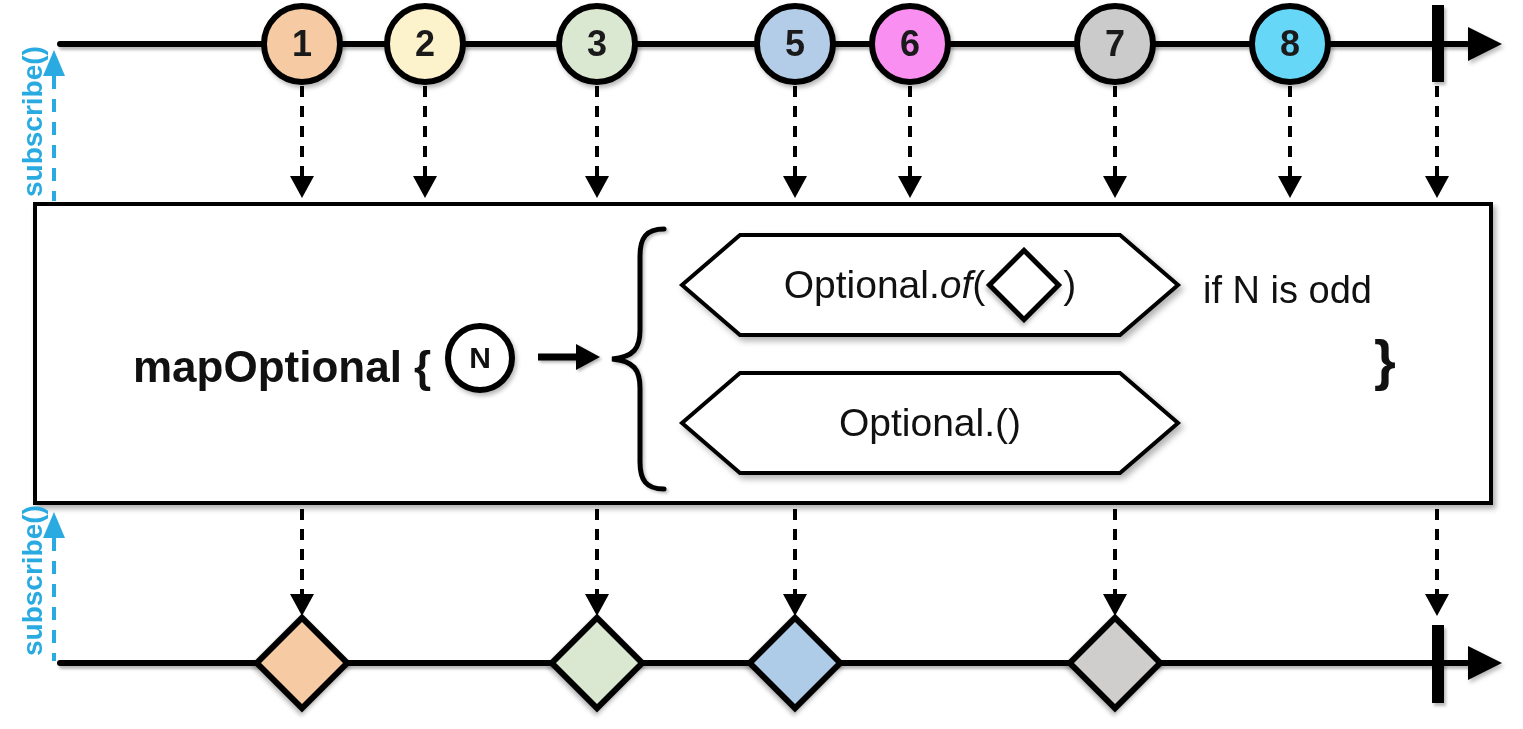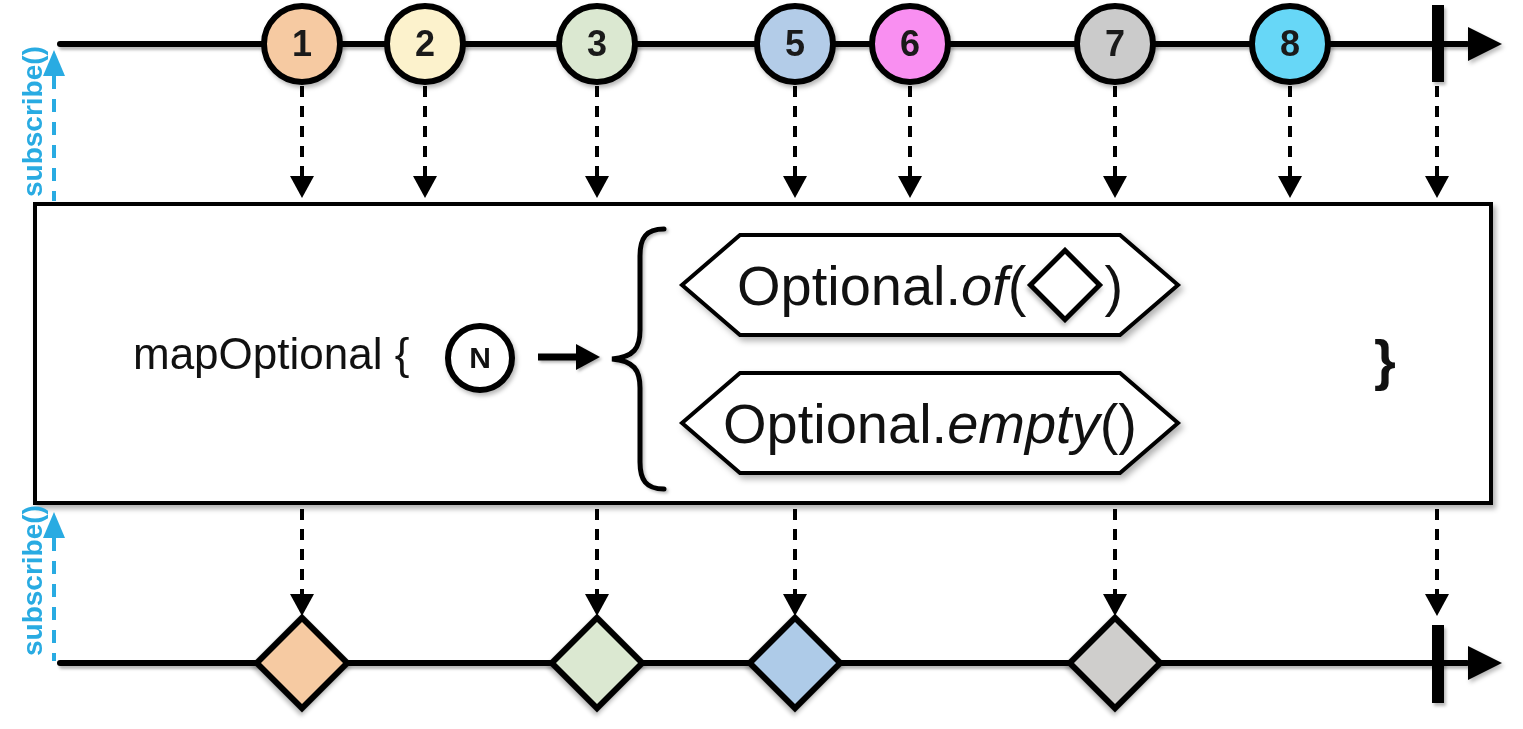--- a/index.html
+++ b/index.html
@@ -37,29 +37,29 @@
   
   .sarrow{position:absolute;left:42px;width:24px;display:flex;flex-direction:column;align-items:center;}
   .sarrow .shead{width:0;height:0;border-left:11px solid transparent;border-right:11px solid transparent;border-bottom:26px solid var(--accent);}
   .sarrow .sline{width:4px;background:repeating-linear-gradient(to bottom,var(--accent) 0 13px,transparent 13px 23px);}
   .sub-label{position:absolute;width:140px;height:28px;line-height:28px;text-align:center;
     font-weight:bold;font-size:28px;color:var(--accent);transform:rotate(-90deg);}
 
   
   .op-box{position:absolute;left:33px;top:202px;width:1452px;height:295px;background:#fff;border:4px solid #000;
     box-shadow:3px 4px 5px rgba(0,0,0,0.3);}
-  .op-label{position:absolute;left:133px;top:324px;height:60px;line-height:60px;font-size:44px;font-weight:normal;white-space:pre;}
+  .op-label{position:absolute;left:133px;top:337px;height:60px;line-height:60px;font-size:44px;font-weight:bold;white-space:pre;}
   .n-circle{position:absolute;left:445px;top:323px;width:58px;height:58px;border:6px solid #000;border-radius:50%;
     background:#fff;display:flex;align-items:center;justify-content:center;}
   .n-circle span{font-weight:bold;font-size:30px;}
 
   svg.shapes{position:absolute;left:0;top:0;pointer-events:none;}
 
   
-  .hex-row{position:absolute;left:682px;width:496px;height:100px;display:flex;align-items:center;justify-content:center;font-size:56px;}
+  .hex-row{position:absolute;left:682px;width:496px;height:100px;display:flex;align-items:center;justify-content:center;font-size:39px;}
   .hex-row.r1{top:235px;}
   .hex-row.r2{top:373px;}
   .hex-row .it{font-style:italic;}
   .mini-diamond{display:inline-block;width:44px;height:44px;border:5px solid #000;background:#fff;transform:rotate(45deg);margin:0 12px;}
 
   .cond-label{position:absolute;left:1203px;height:44px;line-height:44px;font-size:38px;}
   .cond-label.c1{top:268px;}
   .cond-label.c2{top:404px;}
   .close-brace{position:absolute;left:1355px;top:330px;width:60px;height:60px;line-height:60px;text-align:center;
     font-size:56px;font-weight:bold;}
@@ -101,26 +101,26 @@
     <span>N</span>
   </div>
 
   <div class="hex-row r1">
     <span>Optional.</span>
       <span class="it">of</span>
       <span>(</span>
       <span class="mini-diamond shadow"></span>
       <span>)</span>
   </div>
+  <div class="cond-label c1">if N is odd</div>
 
   <div class="close-brace">}</div>
 
   <div class="hex-row r2">
     <span>Optional.</span>
-      <span class="it">empty</span>
       <span>(</span>
       <span>)</span>
   </div>
 
   <div class="sarrow" style="top:512px;">
     <div class="shead"></div>
     <div class="sline" style="height:123px;"></div>
   </div>
   <div class="sub-label" style="left:-37px;top:572px;">subscribe()</div>
 

